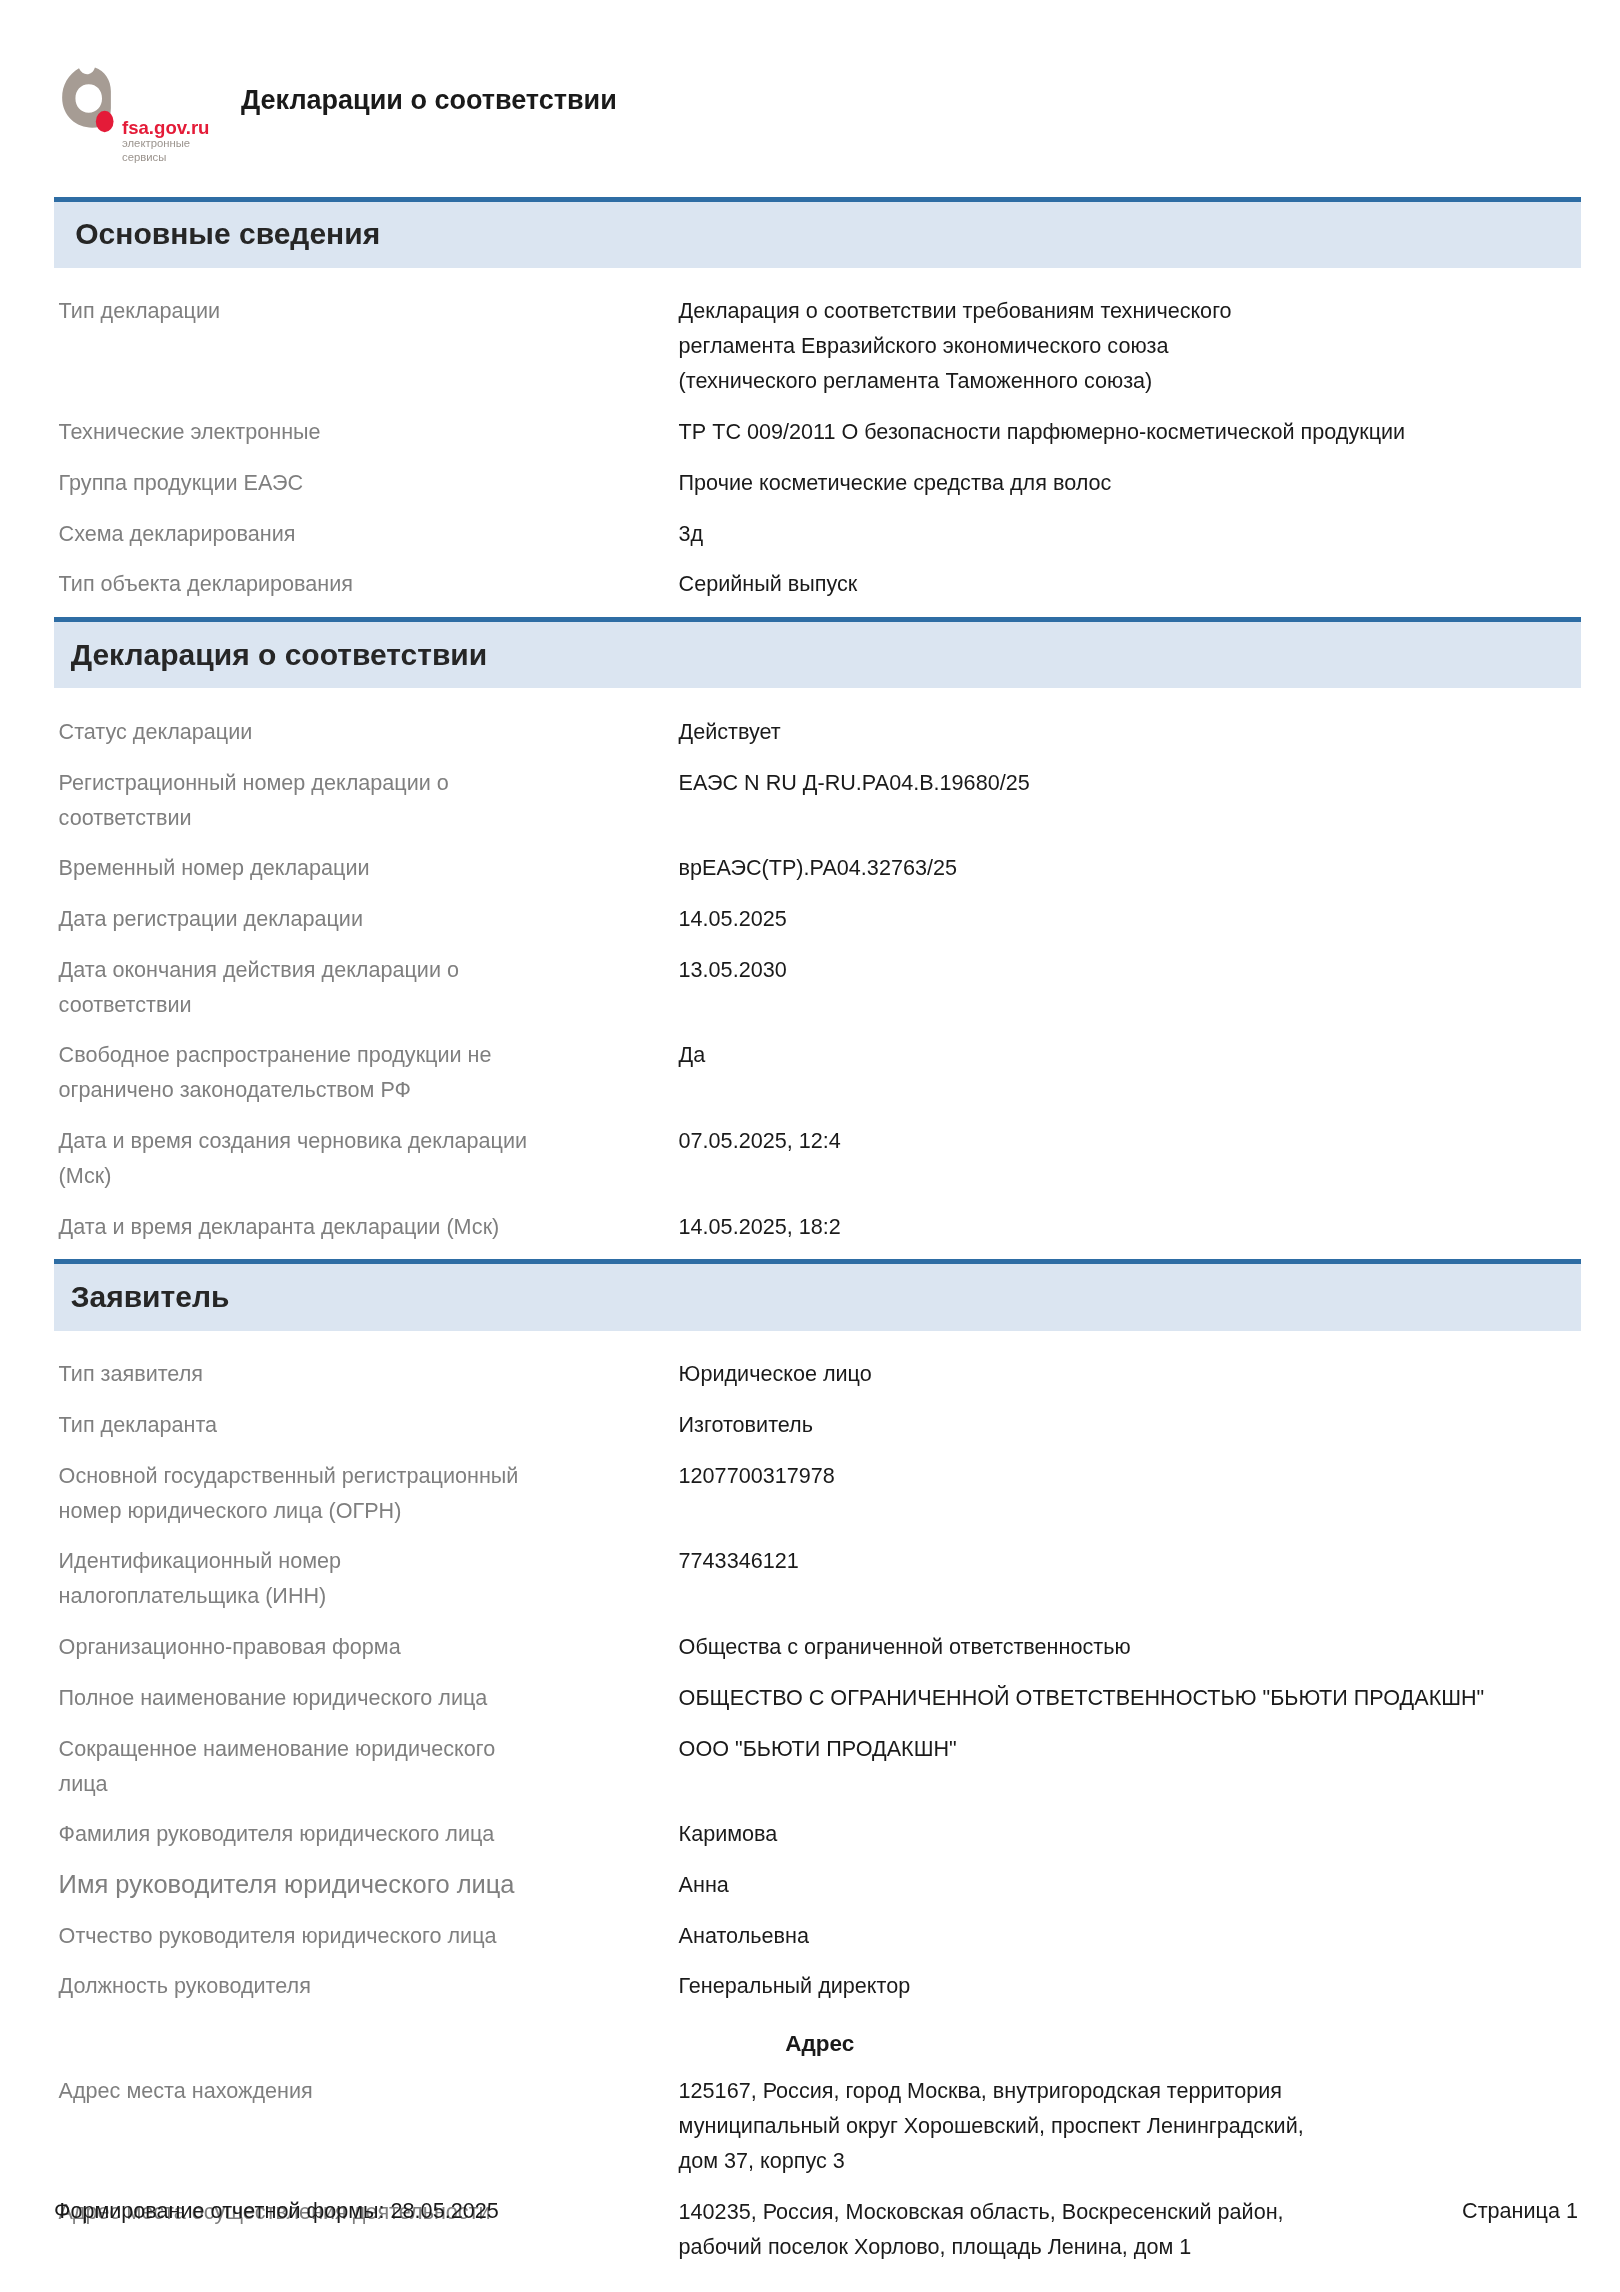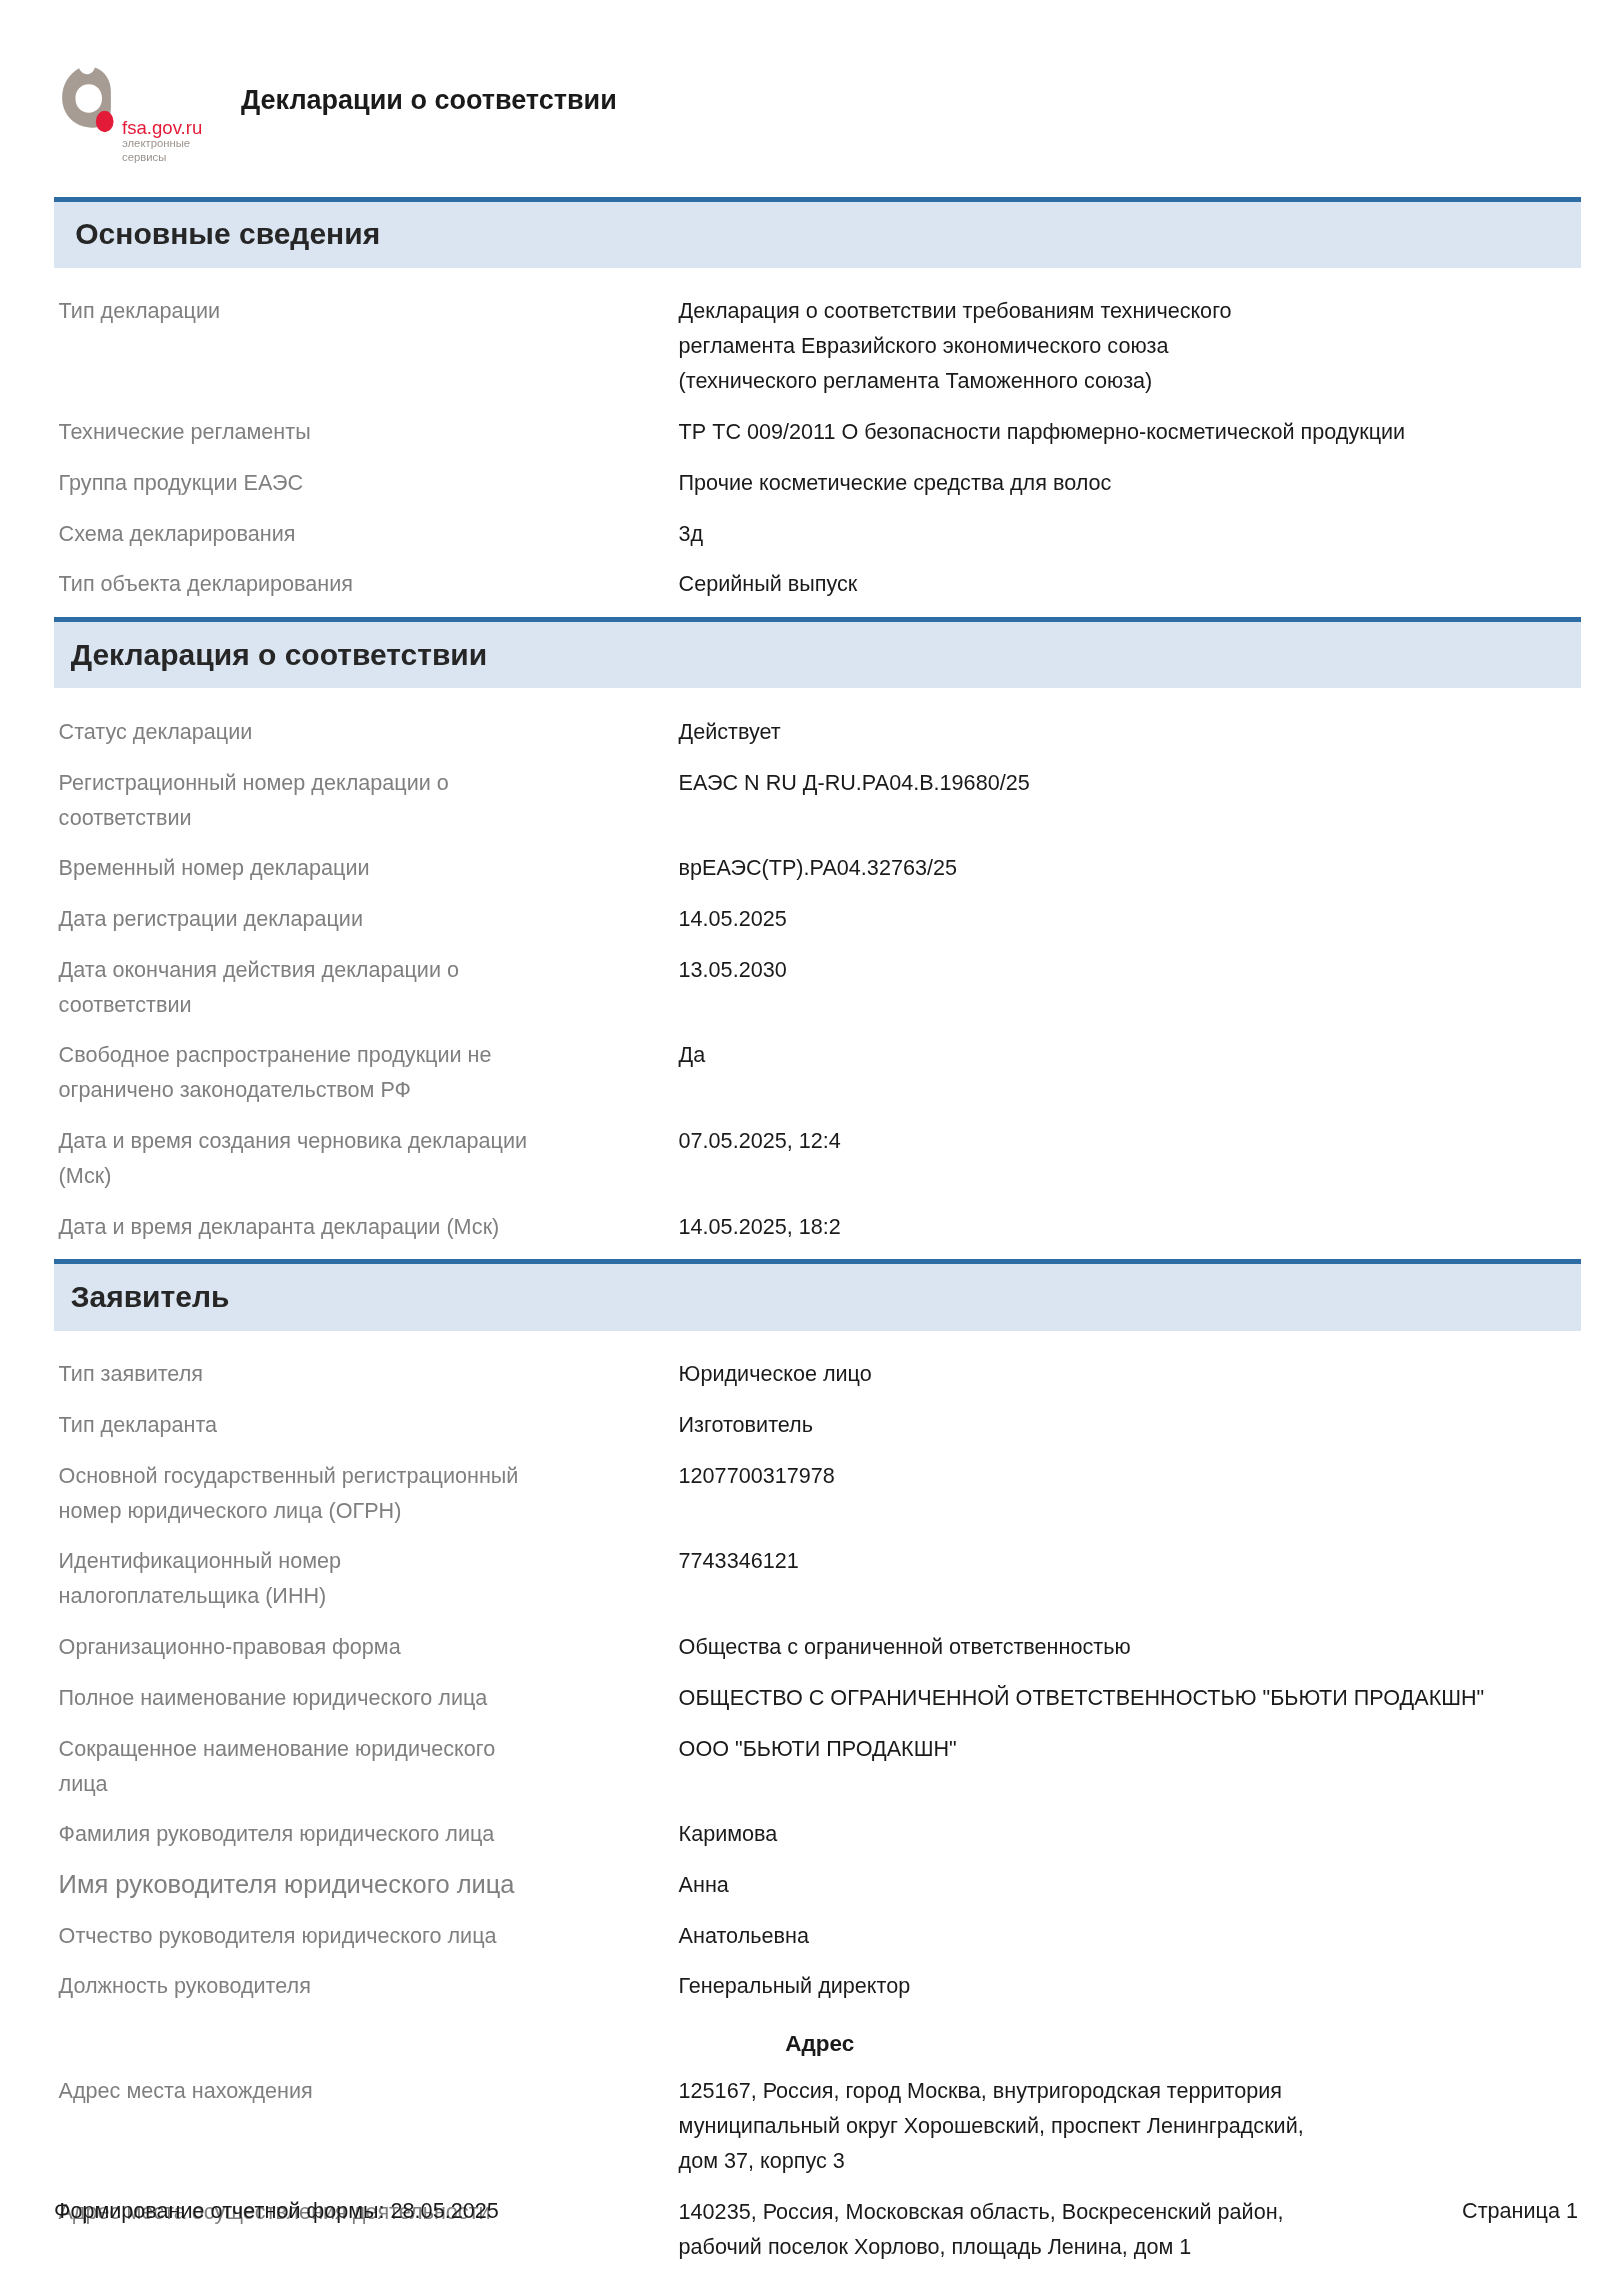--- a/index.html
+++ b/index.html
@@ -14,21 +14,21 @@
   *{box-sizing:border-box;margin:0;padding:0;}
   html,body{background:#ffffff;}
   body{
     width:1620px;height:2293px;position:relative;overflow:hidden;
     font-family:"Liberation Sans", sans-serif;color:var(--text-black);
   }
   .header{display:flex;align-items:flex-start;padding:63px 0 0 59px;}
   .logo{width:147px;position:relative;}
   .logo-mark{display:block;}
   .logo-text{margin-top:-23.5px;margin-left:63px;}
-  .brand{color:var(--brand-red);font-weight:400;font-size:18.6px;line-height:19.6px;}
+  .brand{color:var(--brand-red);font-weight:700;font-size:18.6px;line-height:19.6px;}
   .tagline{color:var(--tagline-gray);font-size:11.3px;line-height:13.7px;}
   .doc-title{margin-left:35px;margin-top:21.6px;font-size:27px;font-weight:700;color:var(--text-black);}
 
   .content{margin:0 39px;}
   .section-band{
     margin:35px 0 0 14.7px;background:var(--band-fill);
     border-top:5.9px solid var(--band-border);
     padding:11.8px 19.6px 13.7px 21.6px;
     font-size:30px;font-weight:700;color:#262626;line-height:41px;
   }
@@ -75,21 +75,21 @@
 <div class="content">
 
   <div class="section">
     <div class="section-band">Основные сведения</div>
     <div class="rows">
       <div class="row">
         <div class="label">Тип декларации</div>
         <div class="value narrow">Декларация о соответствии требованиям технического регламента Евразийского экономического союза (технического регламента Таможенного союза)</div>
       </div>
       <div class="row">
-        <div class="label">Технические регламенты</div>
+        <div class="label">Технические электронные</div>
         <div class="value">ТР ТС 009/2011 О безопасности парфюмерно-косметической продукции</div>
       </div>
       <div class="row">
         <div class="label">Группа продукции ЕАЭС</div>
         <div class="value">Прочие косметические средства для волос</div>
       </div>
       <div class="row">
         <div class="label">Схема декларирования</div>
         <div class="value">3д</div>
       </div>

